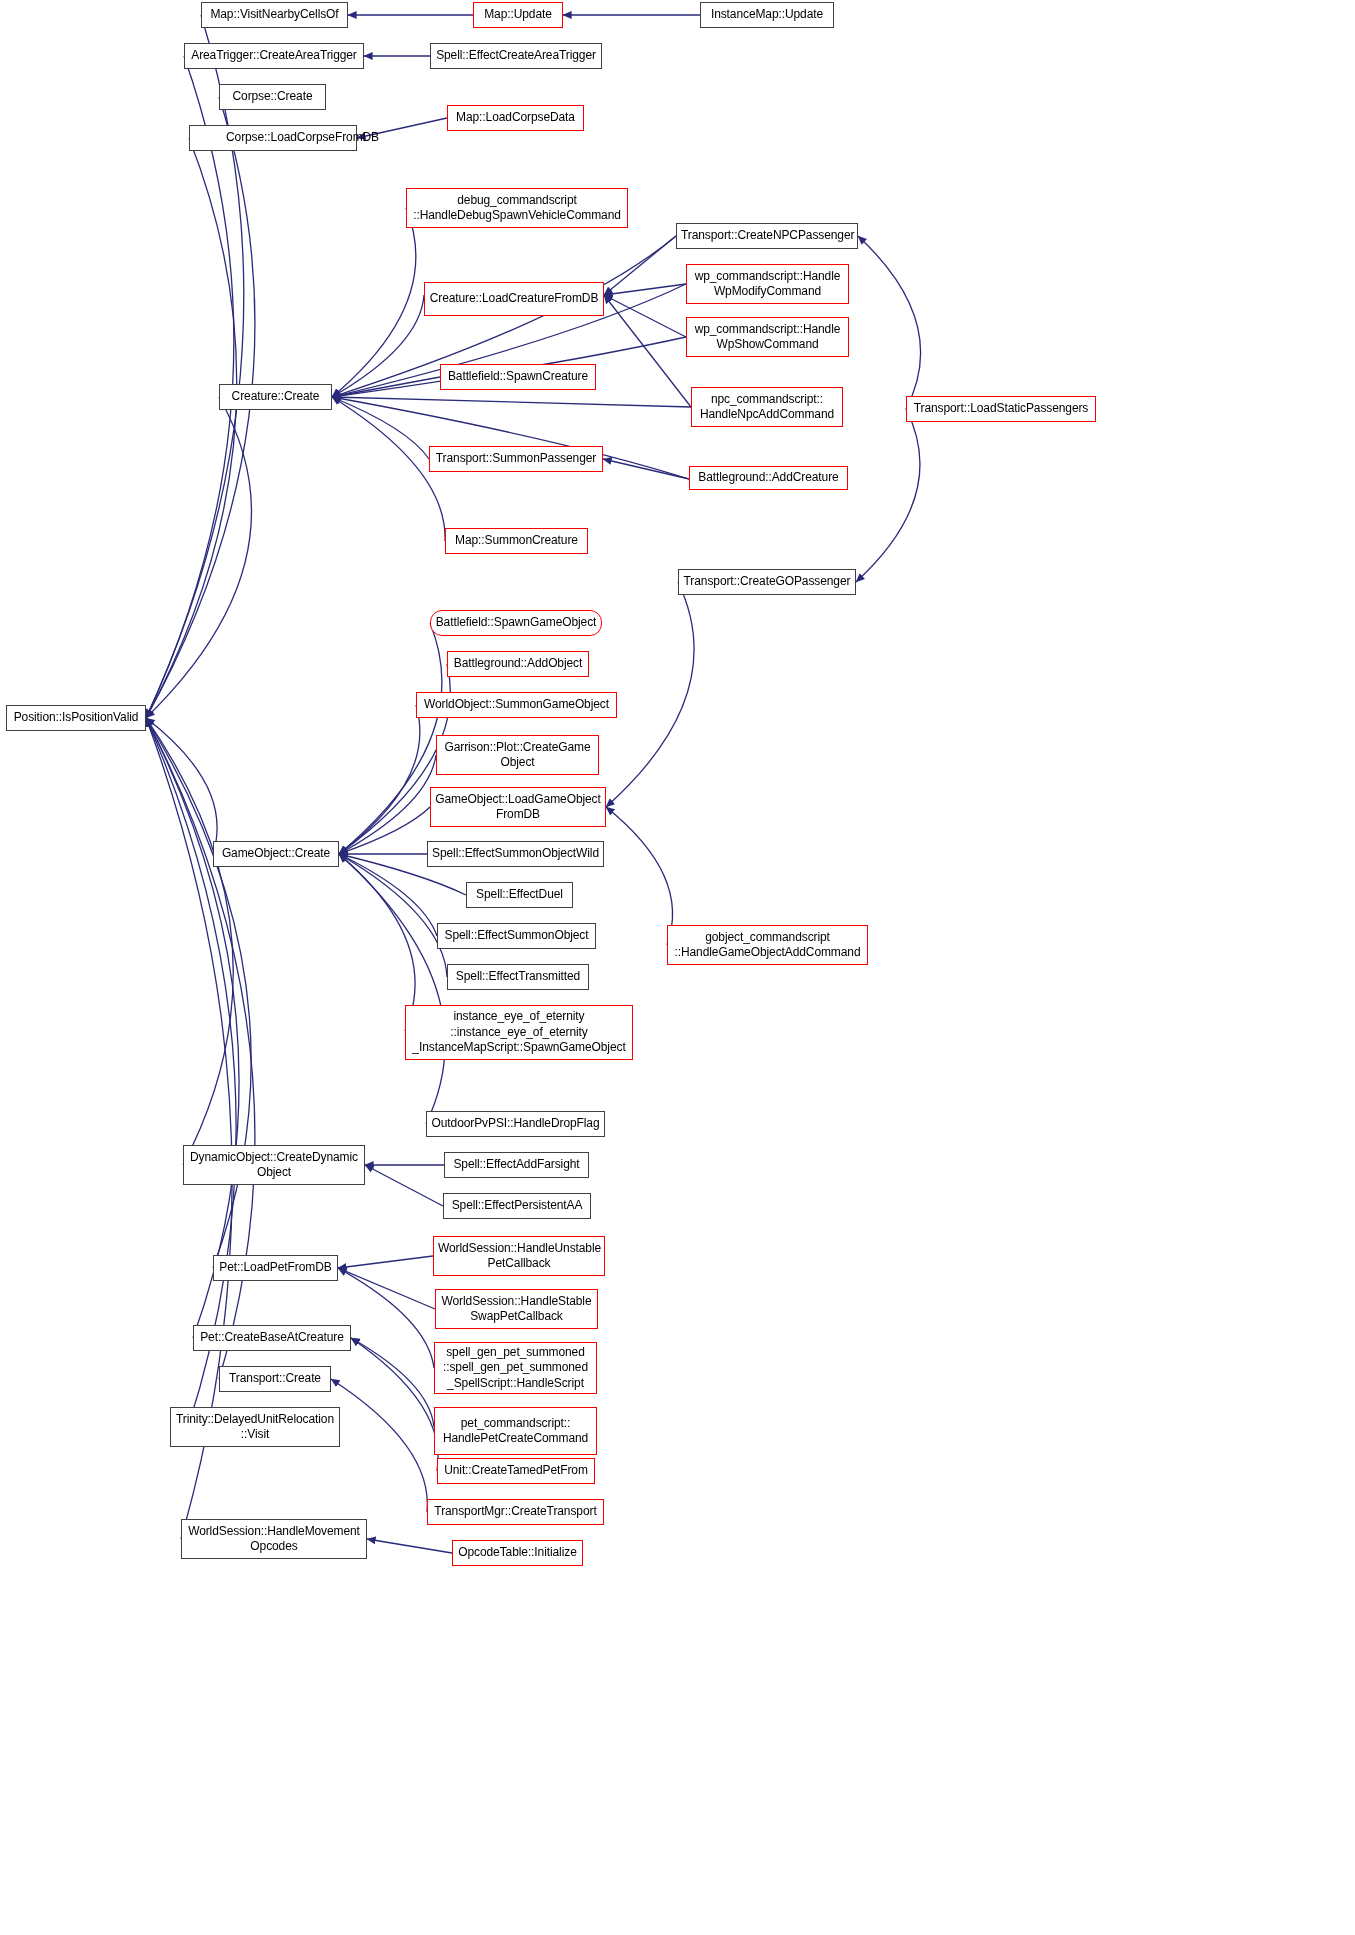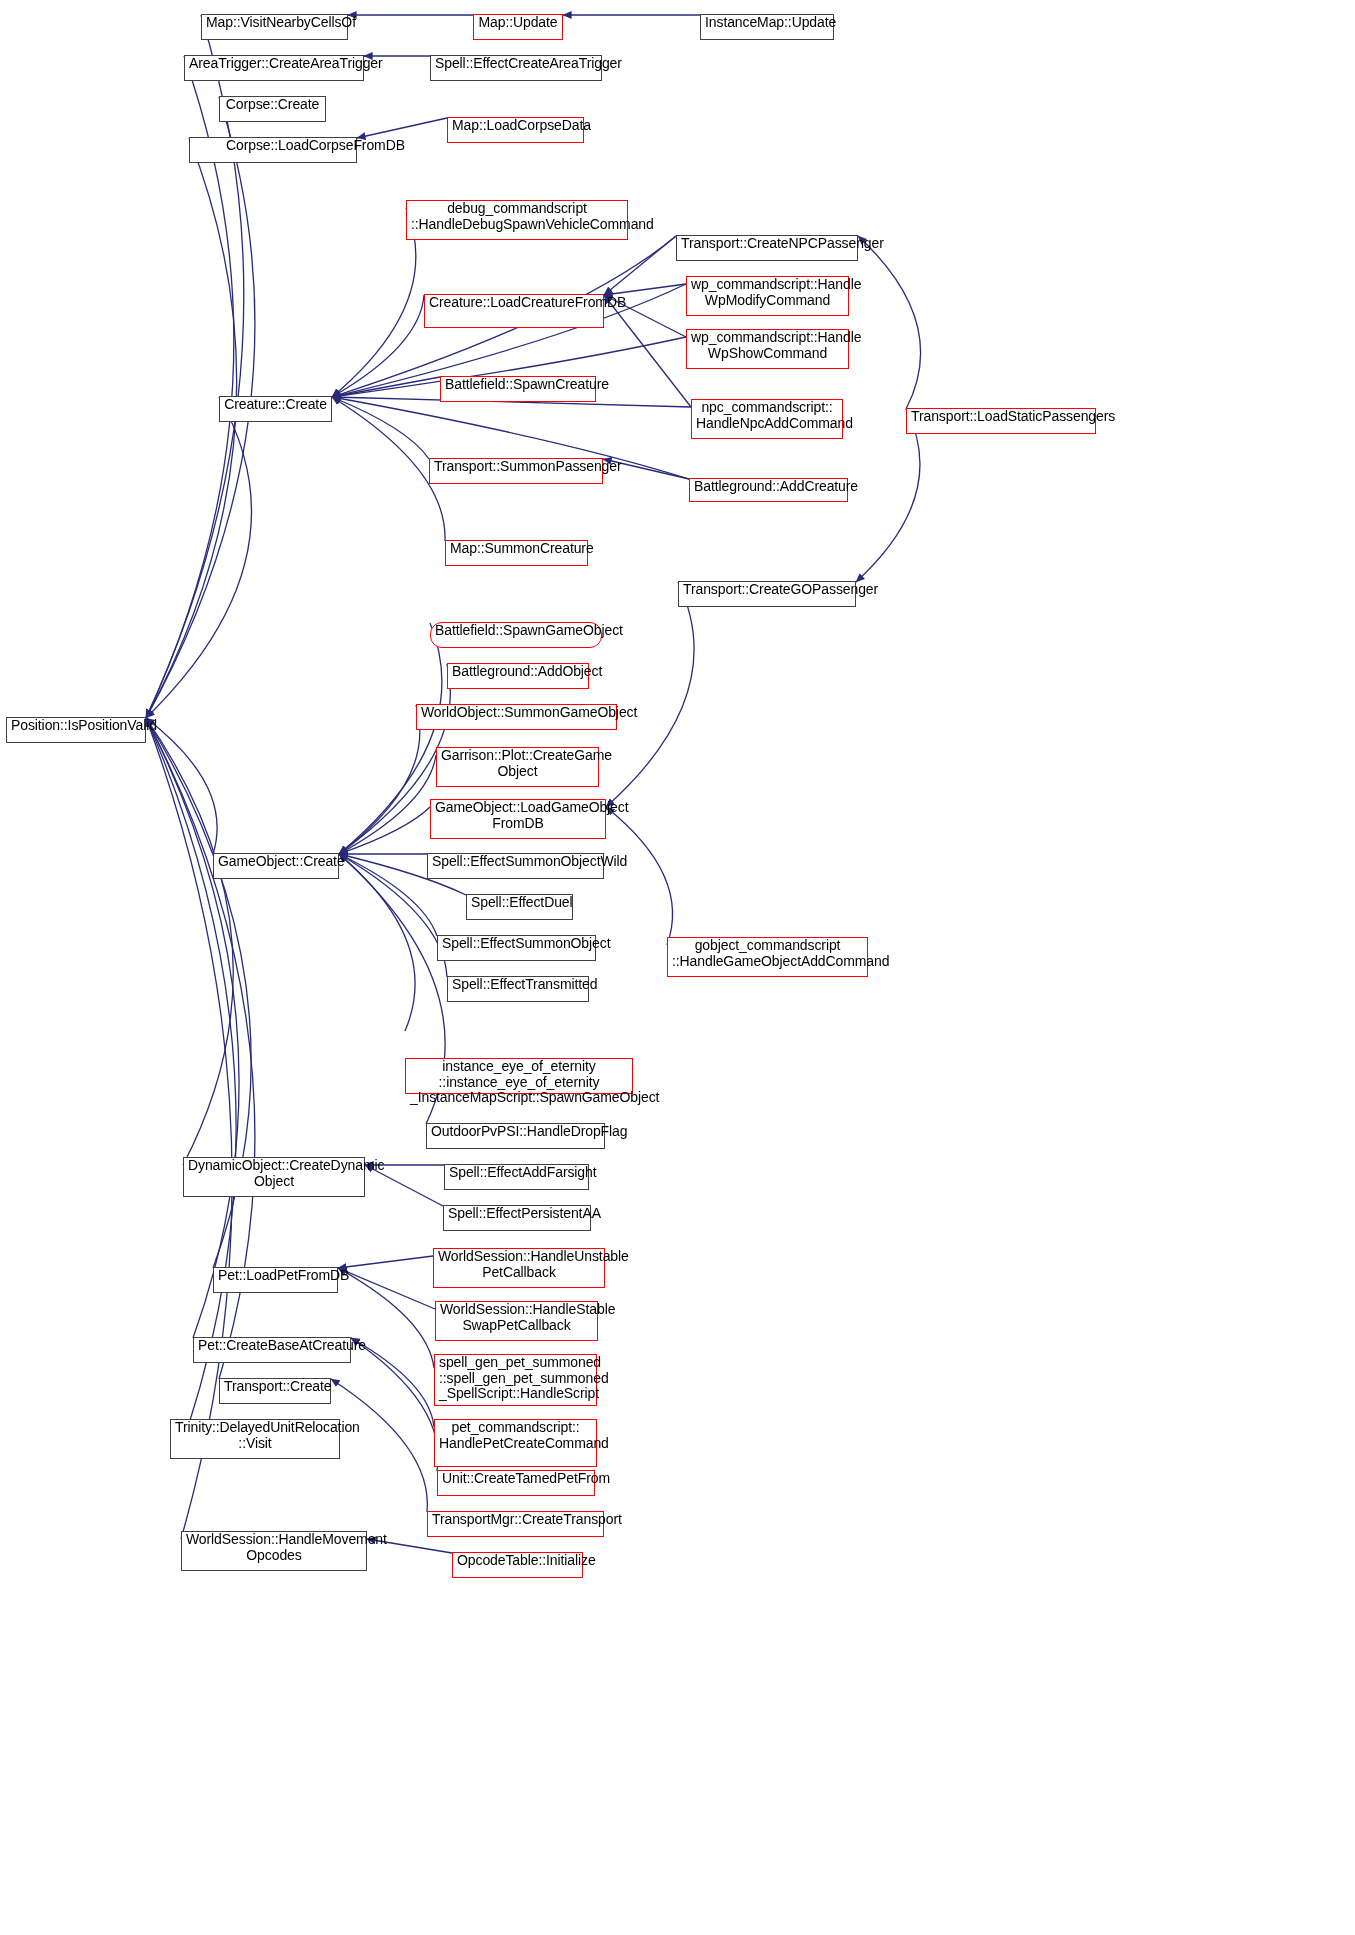--- a/index.html
+++ b/index.html
@@ -20,32 +20,31 @@
     left: 0;
     top: 0;
     width: 1355px;
     height: 1935px;
     pointer-events: none;
   }
   .node {
     position: absolute;
     box-sizing: border-box;
     display: flex;
-    align-items: flex-start;
+    align-items: center;
     justify-content: center;
     text-align: center;
     background: #ffffff;
     color: #000000;
-    font-size: 14px;
+    font-size: 12px;
     line-height: 15.5px;
     letter-spacing: -0.1px;
     white-space: pre-line;
     z-index: 5;
     cursor: pointer;
-    margin-top: 12px;
   }
   .node.black {
     border: 1.6px solid #404040;
   }
   .node.red {
     border: 1.6px solid #ff0000;
   }
   .node .lbl {
     display: block;
     width: 100%;
@@ -152,21 +151,21 @@
 Object</span></div>
     <div class="node red" style="left: 430px; top: 787px; width: 176px; height: 40px;"><span class="lbl">GameObject::LoadGameObject
 FromDB</span></div>
     <div class="node black" style="left: 213px; top: 841px; width: 126px; height: 26px;"><span class="lbl">GameObject::Create</span></div>
     <div class="node black" style="left: 427px; top: 841px; width: 177px; height: 26px;"><span class="lbl">Spell::EffectSummonObjectWild</span></div>
     <div class="node black" style="left: 466px; top: 882px; width: 107px; height: 26px;"><span class="lbl">Spell::EffectDuel</span></div>
     <div class="node black" style="left: 437px; top: 923px; width: 159px; height: 26px;"><span class="lbl">Spell::EffectSummonObject</span></div>
     <div class="node black" style="left: 447px; top: 964px; width: 142px; height: 26px;"><span class="lbl">Spell::EffectTransmitted</span></div>
     <div class="node red" style="left: 667px; top: 925px; width: 201px; height: 40px;"><span class="lbl">gobject_commandscript
 ::HandleGameObjectAddCommand</span></div>
-    <div class="node red" style="left: 405px; top: 1046px; width: 228px; height: 36px;"><span class="lbl">instance_eye_of_eternity
+    <div class="node red" style="left: 405px; top: 1005px; width: 228px; height: 55px;"><span class="lbl">instance_eye_of_eternity
 ::instance_eye_of_eternity
 _InstanceMapScript::SpawnGameObject</span></div>
     <div class="node black" style="left: 426px; top: 1111px; width: 179px; height: 26px;"><span class="lbl">OutdoorPvPSI::HandleDropFlag</span></div>
     <div class="node black" style="left: 183px; top: 1145px; width: 182px; height: 40px;"><span class="lbl">DynamicObject::CreateDynamic
 Object</span></div>
     <div class="node black" style="left: 444px; top: 1152px; width: 145px; height: 26px;"><span class="lbl">Spell::EffectAddFarsight</span></div>
     <div class="node black" style="left: 443px; top: 1193px; width: 148px; height: 26px;"><span class="lbl">Spell::EffectPersistentAA</span></div>
     <div class="node black" style="left: 213px; top: 1255px; width: 125px; height: 26px;"><span class="lbl">Pet::LoadPetFromDB</span></div>
     <div class="node red" style="left: 433px; top: 1236px; width: 172px; height: 40px;"><span class="lbl">WorldSession::HandleUnstable
 PetCallback</span></div>

